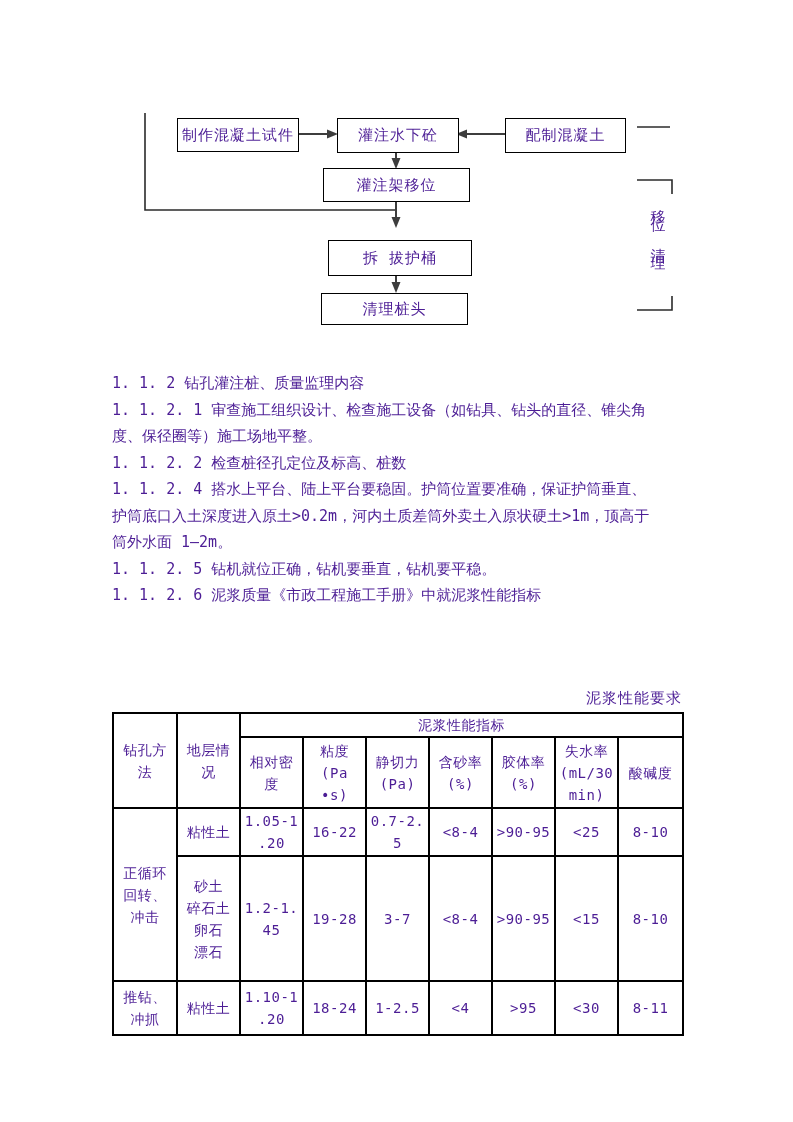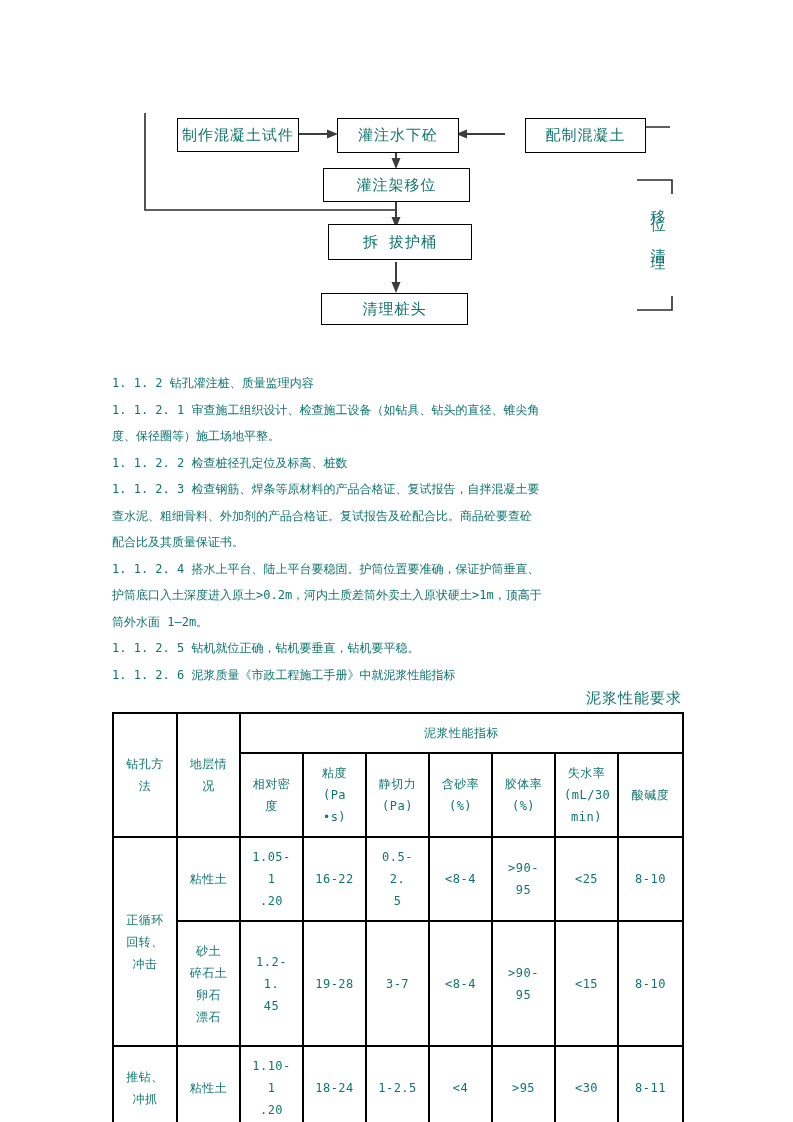--- a/index.html
+++ b/index.html
@@ -1,54 +1,54 @@
 <!DOCTYPE html>
 <html><head>
 <meta charset="utf-8">
 <style>
   html,body { margin:0; padding:0; background:#ffffff; }
   .page {
     position:relative; width:793px; height:1122px; background:#ffffff;
-    color:#0f766e; font-family:"DejaVu Sans Mono","Liberation Serif","DejaVu Serif",serif;
+    color:#4c1d95; font-family:"DejaVu Sans Mono","Liberation Serif","DejaVu Serif",serif;
     overflow:hidden;
   }
   
   .fc-svg { position:absolute; left:0; top:0; }
   .ln { stroke:#3d3d3d; stroke-width:2; fill:none; }
   .thin { stroke:#2b2b2b; stroke-width:1.6; fill:none; }
   .hd { fill:#3d3d3d; stroke:none; }
   .fc-box {
     position:absolute; border:1.6px solid #000; background:#fff;
     display:flex; align-items:center; justify-content:center;
     font-size:15px; letter-spacing:1px; white-space:pre;
   }
   .fc-side-label {
     position:absolute; left:648px; top:197px; height:118px;
     writing-mode:vertical-rl; font-size:15px; letter-spacing:8px;
     display:flex; align-items:center;
   }
   
   .para-block { position:absolute; left:112px; top:370px; width:576px; }
   .para-block p {
-    margin:0; font-size:12px; line-height:26.5px;
+    margin:0; font-size:15px; line-height:26.5px;
     white-space:pre-wrap; letter-spacing:0;
   }
   
   .tbl-title {
     position:absolute; left:112px; top:686px; width:570px; height:24px;
     text-align:right; font-size:15px; line-height:24px; letter-spacing:1px;
   }
   table.mud {
     position:absolute; left:112px; top:712px; width:570px;
     border-collapse:collapse; table-layout:fixed;
   }
   table.mud td {
     border:2px solid #000; text-align:center; vertical-align:middle;
-    font-size:12px; line-height:22px; white-space:pre-line;
-    padding:8px; letter-spacing:0.5px;
+    font-size:14px; line-height:22px; white-space:pre-line;
+    padding:0; letter-spacing:0.5px;
   }
 </style>
 </head>
 <body>
 
 <div class="page">
 
   <svg class="fc-svg" width="793" height="340" viewBox="0 0 793 340">
     <path d="M145,113 V210 H396" class="thin"></path>
     <line x1="297" y1="134" x2="329" y2="134" class="ln"></line>
@@ -61,35 +61,32 @@
     <polygon points="396,228 391.5,217 400.5,217" class="hd"></polygon>
     <line x1="396" y1="262" x2="396" y2="285" class="ln"></line>
     <polygon points="396,293 391.5,282 400.5,282" class="hd"></polygon>
     <line x1="637" y1="127" x2="670" y2="127" class="thin"></line>
     <path d="M637,180 H672 V194" class="thin"></path>
     <path d="M637,310 H672 V296" class="thin"></path>
   </svg>
 
   <div class="fc-box" style="left:177px;top:118px;width:120px;height:32px;">制作混凝土试件</div>
   <div class="fc-box" style="left:337px;top:118px;width:120px;height:33px;">灌注水下砼</div>
-  <div class="fc-box" style="left:505px;top:118px;width:119px;height:33px;margin-left:20px;">配制混凝土</div>
+  <div class="fc-box" style="left:505px;top:118px;width:119px;height:33px;">配制混凝土</div>
   <div class="fc-box" style="left:323px;top:168px;width:145px;height:32px;text-align:center;">灌注架移位</div>
-  <div class="fc-box" style="left:328px;top:224px;width:142px;height:34px;text-align:right;">拆 拔护桶</div>
+  <div class="fc-box" style="left:328px;top:240px;width:142px;height:34px;text-align:right;">拆 拔护桶</div>
   <div class="fc-box" style="left:321px;top:293px;width:145px;height:30px;">清理桩头</div>
 
   <div class="fc-side-label">移位、清理</div>
 
   <div class="para-block">
     <p>1. 1. 2 钻孔灌注桩、质量监理内容</p>
     <p>1. 1. 2. 1 审查施工组织设计、检查施工设备（如钻具、钻头的直径、锥尖角
 度、保径圈等）施工场地平整。</p>
     <p>1. 1. 2. 2 检查桩径孔定位及标高、桩数</p>
-    <p>1. 1. 2. 3 检查钢筋、焊条等原材料的产品合格证、复试报告，自拌混凝土要
-查水泥、粗细骨料、外加剂的产品合格证。复试报告及砼配合比。商品砼要查砼
-配合比及其质量保证书。</p>
     <p>1. 1. 2. 4 搭水上平台、陆上平台要稳固。护筒位置要准确，保证护筒垂直、
 护筒底口入土深度进入原土&gt;0.2m，河内土质差筒外卖土入原状硬土&gt;1m，顶高于
 筒外水面 1—2m。</p>
     <p>1. 1. 2. 5 钻机就位正确，钻机要垂直，钻机要平稳。</p>
     <p>1. 1. 2. 6 泥浆质量《市政工程施工手册》中就泥浆性能指标</p>
   </div>
 
   <div class="tbl-title">泥浆性能要求</div>
 
   <table class="mud">
@@ -129,21 +126,21 @@
       <td>酸碱度</td>
     </tr>
     <tr style="height:48px;">
       <td rowspan="2">正循环
 回转、
 冲击</td>
       <td>粘性土</td>
       <td>1.05-1
 .20</td>
       <td>16-22</td>
-      <td>0.5-2.
+      <td>0.7-2.
 5</td>
       <td>&lt;8-4</td>
       <td>&gt;90-95</td>
       <td>&lt;25</td>
       <td>8-10</td>
     </tr>
     <tr style="height:125px;">
       <td>砂土
 碎石土
 卵石

